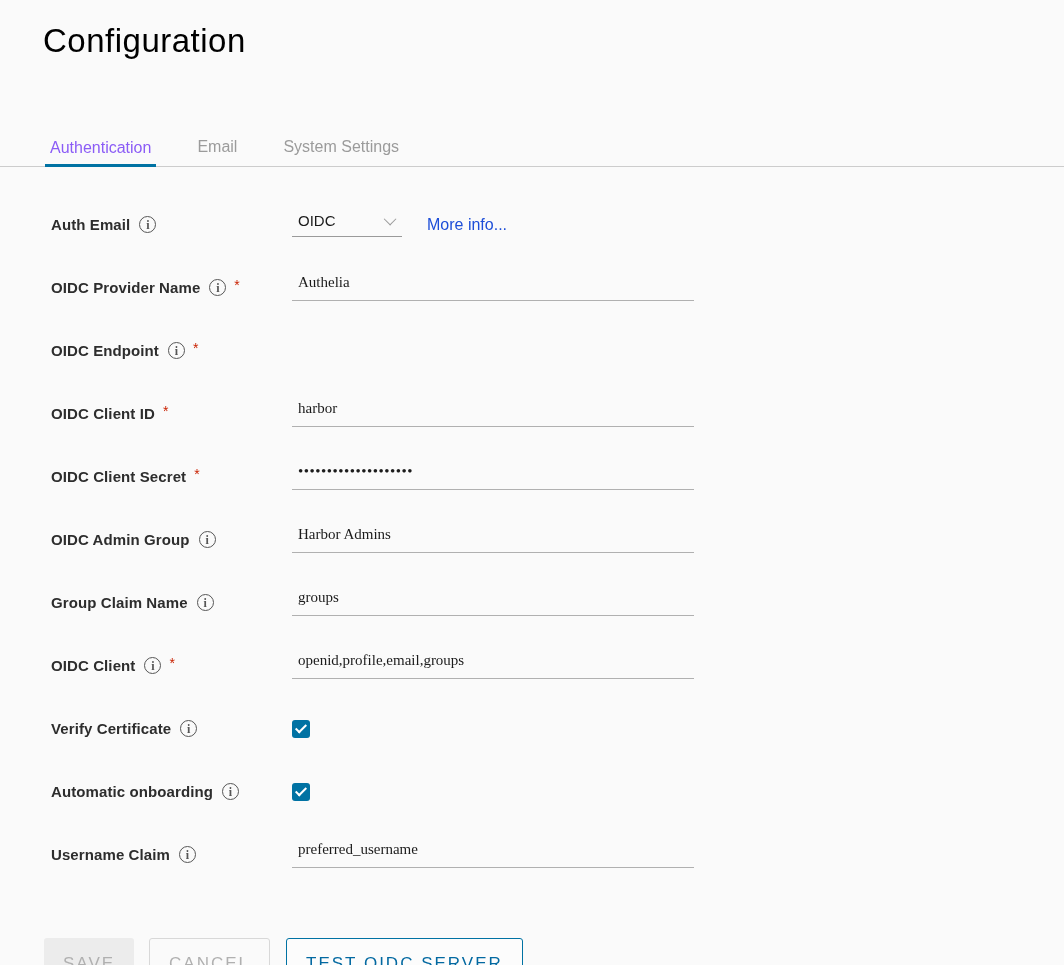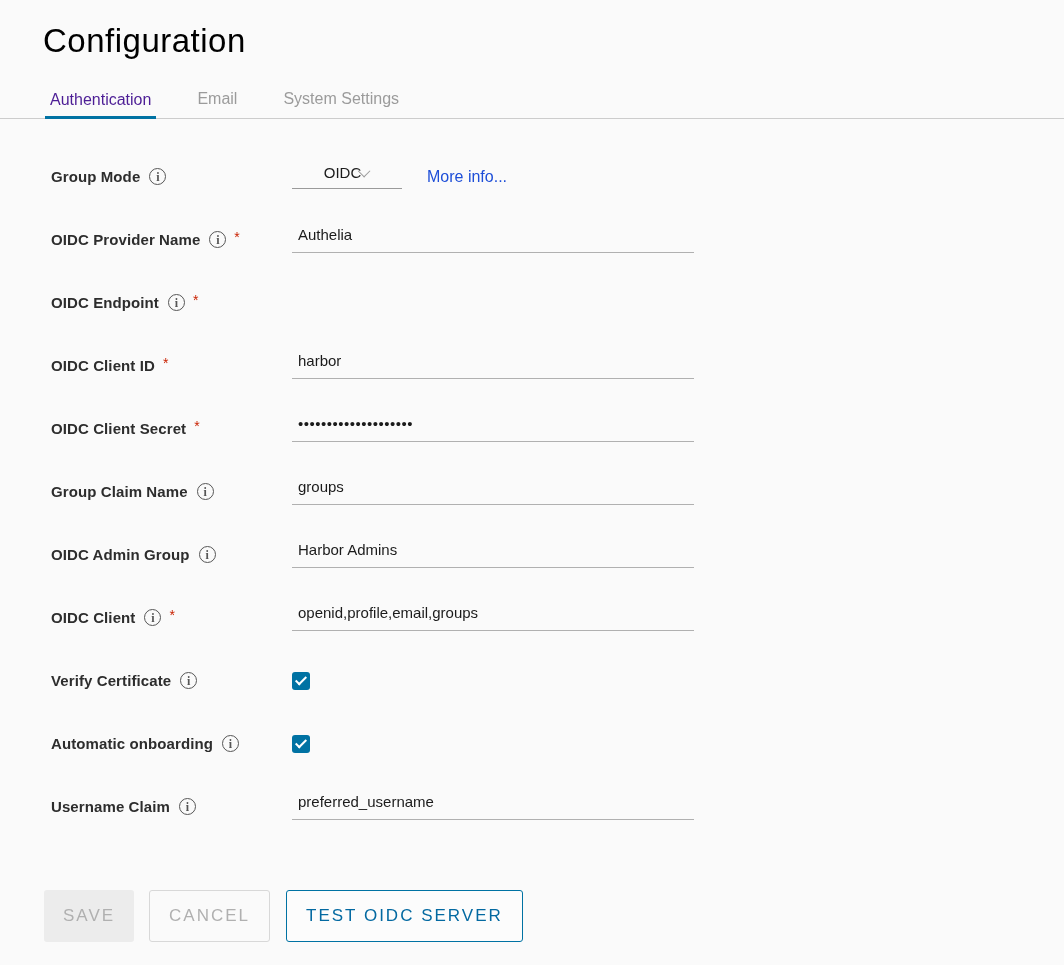--- a/index.html
+++ b/index.html
@@ -31,23 +31,23 @@
   }
   .tab {
     font-size: 16px;
     padding: 6px 5px 10px 5px;
     color: #9b9b9b;
     cursor: pointer;
     background: none;
     border: none;
     font-family: inherit;
   }
-  .tab + .tab { margin-left: 36px; }
+  .tab + .tab { margin-left: 36px; margin-top: 48px; }
   .tab.active {
-    color: #4c1d95;
+    color: #8b5cf6;
     border-bottom: 3px solid #0072a3;
     padding-bottom: 7px;
     margin-bottom: -1px;
   }
 
   
   .form { margin-top: 26px; }
   .form-row {
     display: flex;
     align-items: center;
@@ -91,33 +91,33 @@
     position: relative;
     top: -3px;
   }
   .control-col { display: flex; align-items: center; }
 
   .text-input {
     width: 402px;
     background: transparent;
     border: none;
     border-bottom: 1px solid #b0b0b0;
-    font-family: Liberation Sans, sans-serif;
+    font-family: Liberation Serif, serif;
     font-size: 15px;
     color: #1b1b1b;
     padding: 0 0 9px 6px;
     outline: none;
   }
   .text-input.password { letter-spacing: 0.5px; }
 
   .select-box {
     width: 110px;
     display: flex;
     align-items: center;
-    justify-content: center;
+    justify-content: space-between;
     border-bottom: 1px solid #9a9a9a;
     padding: 0 4px 7px 6px;
     cursor: pointer;
   }
   .select-value { font-size: 15px; color: #1b1b1b; }
   .chevron-down {
     width: 9px; height: 9px;
     border-left: 1.5px solid #9a9a9a;
     border-bottom: 1.5px solid #9a9a9a;
     transform: rotate(-45deg) translateY(-2px);
@@ -206,21 +206,21 @@
   <div class="tabs">
     <button class="tab active">Authentication</button>
     <button class="tab">Email</button>
     <button class="tab">System Settings</button>
   </div>
 
   <div class="form">
 
     <div class="form-row">
       <div class="label-col">
-        <span class="field-label">Group Mode</span>
+        <span class="field-label">Auth Email</span>
         <span class="info-icon"></span>
       </div>
       <div class="control-col">
         <div class="select-box">
           <span class="select-value">OIDC</span>
           <span class="chevron-down"></span>
         </div>
         <a class="more-info-link">More info...</a>
       </div>
     </div>
@@ -259,35 +259,35 @@
         <span class="field-label">OIDC Client Secret</span>
         <span class="required-marker">*</span>
       </div>
       <div class="control-col">
         <input class="text-input password" type="text" value="••••••••••••••••••••" style="">
       </div>
     </div>
 
     <div class="form-row">
       <div class="label-col">
+        <span class="field-label">OIDC Admin Group</span>
+        <span class="info-icon"></span>
+      </div>
+      <div class="control-col">
+        <input class="text-input" type="text" value="Harbor Admins" style="">
+      </div>
+    </div>
+
+    <div class="form-row">
+      <div class="label-col">
         <span class="field-label">Group Claim Name</span>
         <span class="info-icon"></span>
       </div>
       <div class="control-col">
         <input class="text-input" type="text" value="groups" style="">
-      </div>
-    </div>
-
-    <div class="form-row">
-      <div class="label-col">
-        <span class="field-label">OIDC Admin Group</span>
-        <span class="info-icon"></span>
-      </div>
-      <div class="control-col">
-        <input class="text-input" type="text" value="Harbor Admins" style="">
       </div>
     </div>
 
     <div class="form-row">
       <div class="label-col">
         <span class="field-label">OIDC Client</span>
         <span class="info-icon"></span>
         <span class="required-marker">*</span>
       </div>
       <div class="control-col">

